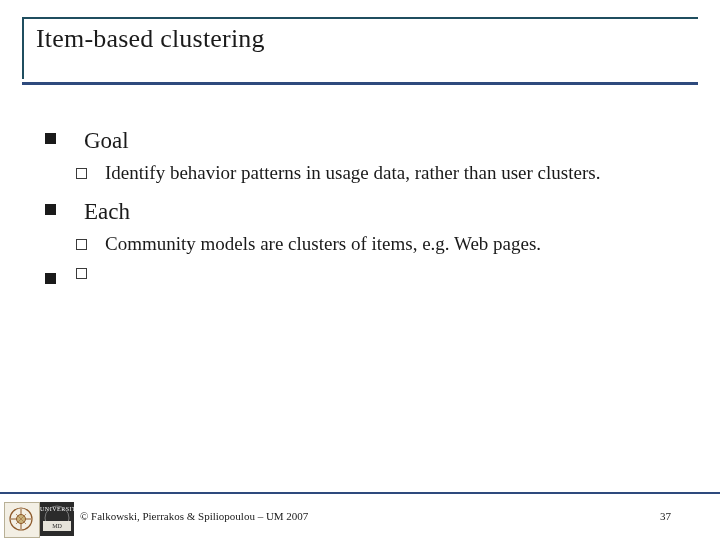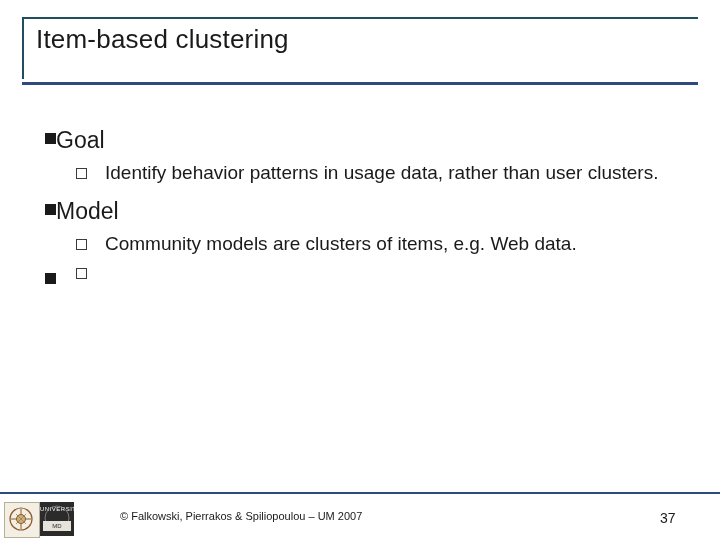--- a/index.html
+++ b/index.html
@@ -11,20 +11,21 @@
     height: 540px;
     background: #ffffff;
     font-family: "Liberation Sans", sans-serif;
     overflow: hidden;
   }
   .slide {
     position: relative;
     width: 720px;
     height: 540px;
     box-sizing: border-box;
+    font-family: Liberation Serif, serif;
   }
 
   
   .title-top-rule {
     position: absolute;
     left: 22px;
     top: 17px;
     width: 676px;
     height: 2px;
     background: #1f4e5f;
@@ -57,21 +58,21 @@
 
   
   .body {
     position: absolute;
     left: 0;
     top: 126px;
     width: 720px;
   }
   .lvl1 {
     position: relative;
-    padding-left: 56px;
+    padding-left: 84px;
     min-height: 30px;
     margin-bottom: 2px;
   }
   .lvl1 .marker {
     position: absolute;
     left: 45px;
     top: 7px;
     width: 11px;
     height: 11px;
     background: #1a1a1a;
@@ -114,27 +115,26 @@
     width: 720px;
     height: 2px;
     background: #2e4a7d;
   }
   .footer-text {
     position: absolute;
     left: 80px;
     top: 510px;
     font-size: 11px;
     color: #1a1a1a;
-    margin-left: 40px;
   }
   .page-number {
     position: absolute;
     left: 660px;
     top: 510px;
-    font-size: 14px;
+    font-size: 11px;
     color: #1a1a1a;
   }
 
   
   .logo-left {
     position: absolute;
     left: 4px;
     top: 502px;
     width: 34px;
     height: 34px;
@@ -196,25 +196,25 @@
     </div>
     <div class="lvl2">
       <span class="marker"></span>
       <span class="text">Identify behavior patterns in usage data, rather than user clusters.</span>
     </div>
 
     <div class="spacer-md"></div>
 
     <div class="lvl1">
       <span class="marker"></span>
-      <span class="text">Model</span>
+      <span class="text">Each</span>
     </div>
     <div class="lvl2">
       <span class="marker"></span>
-      <span class="text">Community models are clusters of items, e.g. Web data.</span>
+      <span class="text">Community models are clusters of items, e.g. Web pages.</span>
     </div>
     <div class="lvl2">
       <span class="marker"></span>
     </div>
 
     <div class="spacer-sm"></div>
 
     <div class="lvl1">
       <span class="marker"></span>
     </div>

